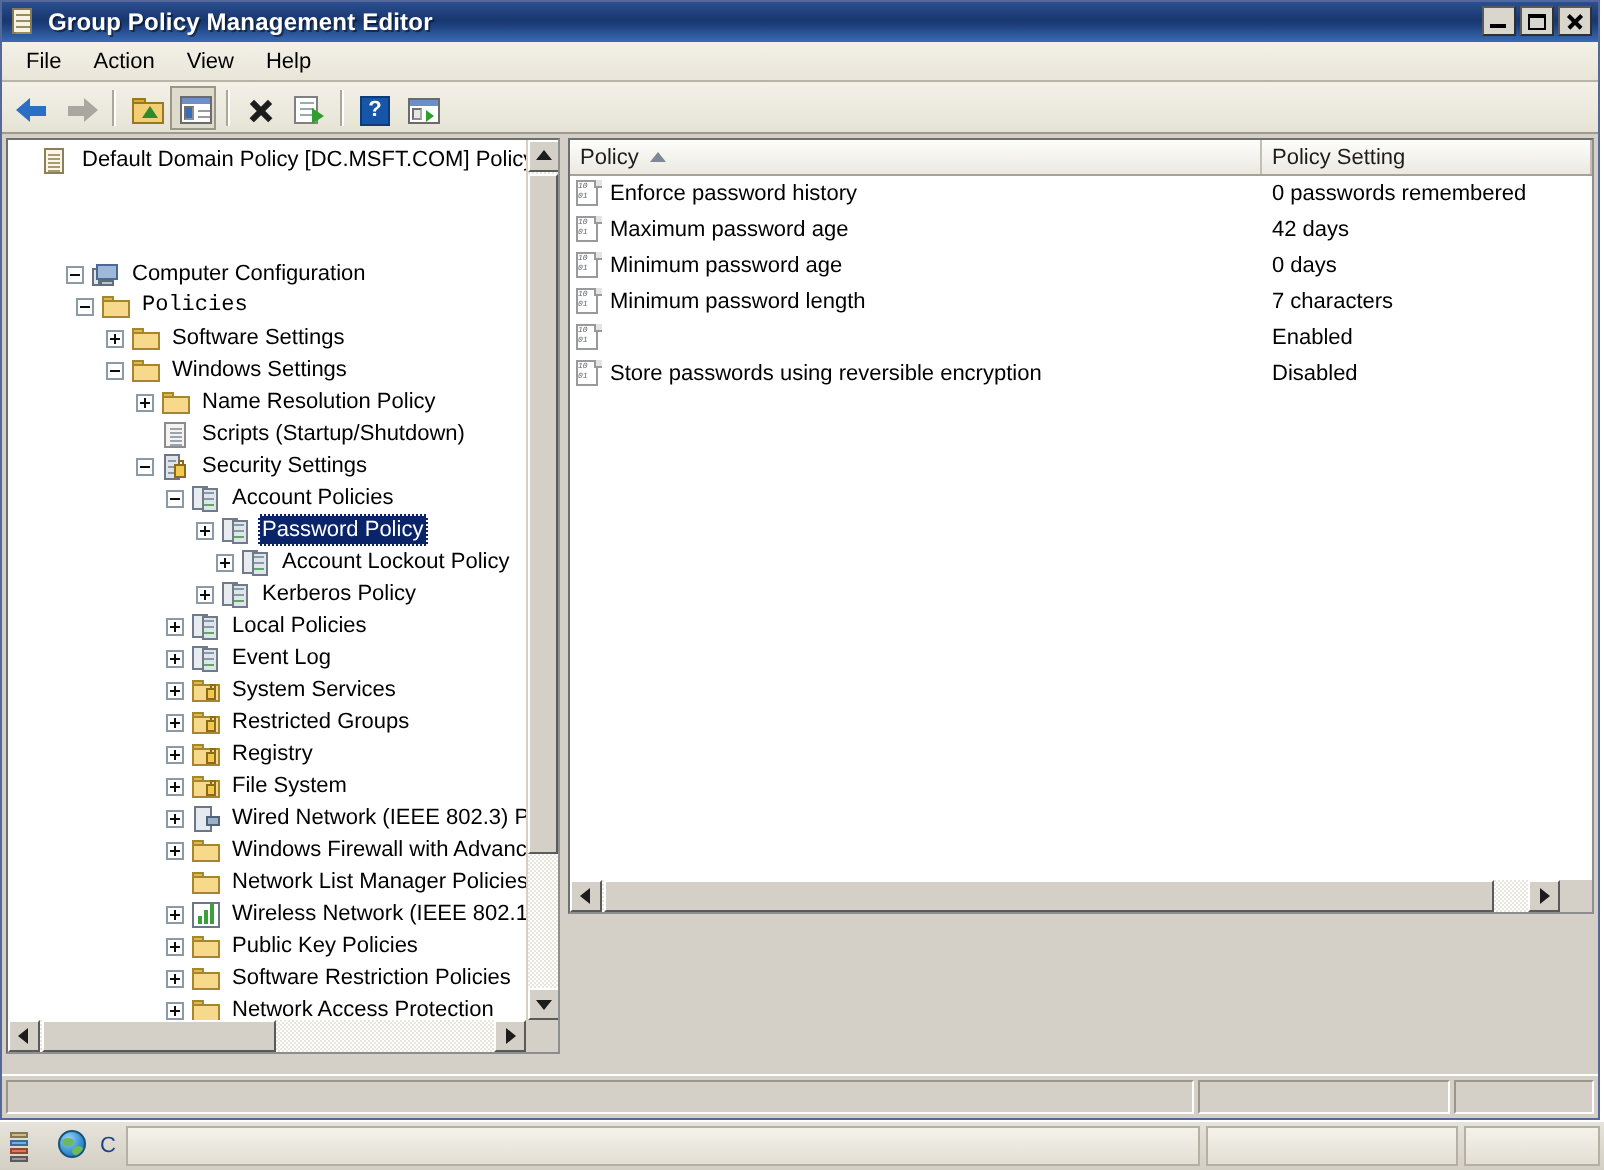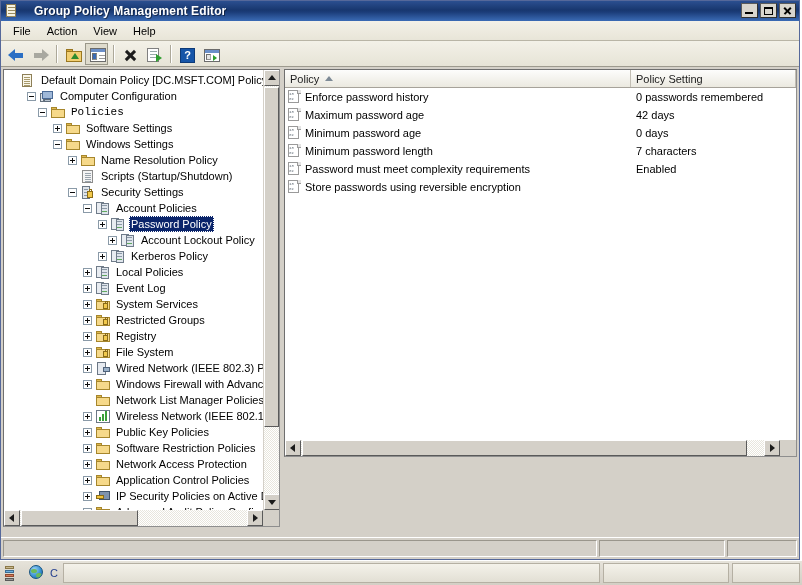--- a/index.html
+++ b/index.html
@@ -33,21 +33,20 @@
   
   #title-bar {
     height: 20px;
     flex: 0 0 20px;
     background: linear-gradient(to bottom, #2b4f90 0%, #18376f 45%, #1b3c78 55%, #3a6bb5 100%);
     display: flex;
     align-items: center;
     padding: 0 2px 0 3px;
     box-sizing: border-box;
     position: relative;
-    gap: 10px;
   }
   #title-bar .tb-icon {
     width: 16px; height: 16px;
     margin-right: 4px;
     position: relative;
     flex: 0 0 16px;
   }
   .scroll-glyph {
     position: absolute;
     left: 2px; top: 1px;
@@ -596,21 +595,21 @@
     <div class="pane" id="tree-pane">
       <div id="tree-scroll-clip">
         <div id="tree-content">
             <div class="trow" style="padding-left: 4px;">
               <span class="expander none"></span>
               <span class="ticon">
                 <i class="ic-scroll"></i>
               </span>
               <span class="tlabel">Default Domain Policy [DC.MSFT.COM] Policy</span>
             </div>
-            <div class="trow" style="padding-left: 23px;">
+            <div class="trow" style="padding-left: 29px; margin-top: 41px;">
               <span class="expander minus"></span>
               <span class="ticon">
                 <span class="ic-computer">
                   <i class="tow"></i>
                   <i class="mon"></i>
                   <i class="base"></i>
                 </span>
               </span>
               <span class="tlabel">Computer Configuration</span>
             </div>
@@ -967,33 +966,33 @@
             </div>
             <div class="lcell-val"><span>7 characters</span></div>
           </div>
           <div class="lrow">
             <div class="lcell-name">
               <span class="ic-setting">
                 <i class="pg"></i>
                 <i class="bits">10<br>01</i>
                 <i class="fold"></i>
               </span>
-              <span>Password must meet complexity requirements</span>
             </div>
             <div class="lcell-val"><span>Enabled</span></div>
           </div>
           <div class="lrow">
             <div class="lcell-name">
               <span class="ic-setting">
                 <i class="pg"></i>
                 <i class="bits">10<br>01</i>
                 <i class="fold"></i>
               </span>
               <span>Store passwords using reversible encryption</span>
             </div>
+            <div class="lcell-val"><span>Disabled</span></div>
           </div>
         </div>
 
       <div class="sb-h" style="right:16px;">
         <div class="sb-track-h"></div>
         <div class="sb-btn" style="left:0;top:0;">
             <span class="tri tri-left"></span>
           </div>
         <div class="sb-btn" style="right:0;top:0;">
             <span class="tri tri-right"></span>

